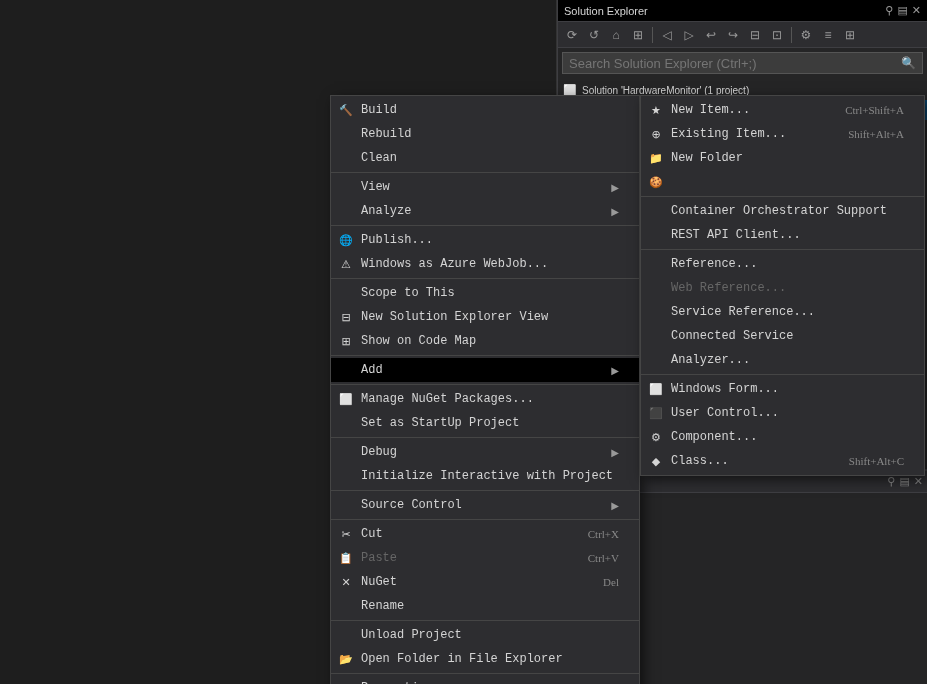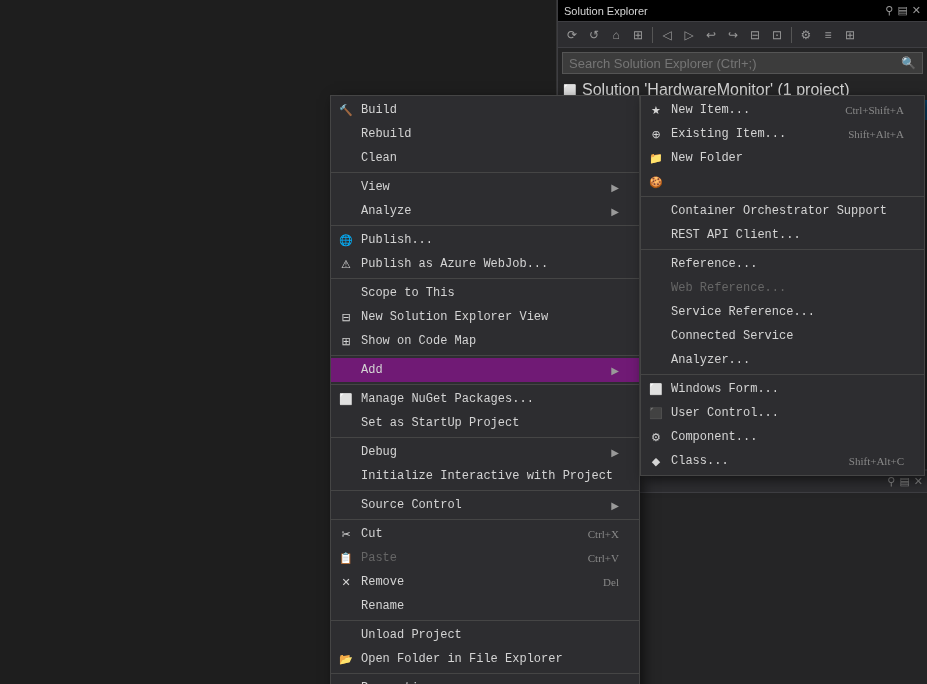--- a/index.html
+++ b/index.html
@@ -103,21 +103,21 @@
       width: 16px;
       height: 16px;
       margin-right: 4px;
       display: inline-flex;
       align-items: center;
       justify-content: center;
       font-size: 10px;
       flex-shrink: 0;
     }
 
-    .se-item-text { font-size: 16px; }
+    .se-item-text { font-size: 10px; }
 
     
     .indent-0 { padding-left: 4px; }
     .indent-1 { padding-left: 20px; }
     .indent-2 { padding-left: 36px; }
     .indent-3 { padding-left: 52px; }
 
     
     .context-menu {
       position: absolute;
@@ -133,21 +133,21 @@
 
     .cm-item {
       display: flex;
       align-items: center;
       padding: 4px 20px 4px 30px;
       height: 24px;
       cursor: pointer;
       position: relative;
       white-space: nowrap;
     }
-    .cm-item.active { background: #701a75; }
+    .cm-item.active { background: #000000; }
     .cm-item.disabled { color: #666; cursor: default; }
 
     .cm-item .cm-icon {
       position: absolute;
       left: 6px;
       width: 18px;
       height: 18px;
       display: flex;
       align-items: center;
       justify-content: center;
@@ -413,21 +413,21 @@
       <span class="cm-label">Analyze</span>
       <span class="cm-arrow">▶</span>
     </div>
     <div class="cm-separator"></div>
     <div class="cm-item">
       <span class="cm-icon">🌐</span>
       <span class="cm-label">Publish...</span>
     </div>
     <div class="cm-item">
       <span class="cm-icon">⚠</span>
-      <span class="cm-label">Publish as Azure WebJob...</span>
+      <span class="cm-label">Windows as Azure WebJob...</span>
     </div>
     <div class="cm-separator"></div>
     <div class="cm-item">
       <span class="cm-label">Scope to This</span>
     </div>
     <div class="cm-item">
       <span class="cm-icon">⊟</span>
       <span class="cm-label">New Solution Explorer View</span>
     </div>
     <div class="cm-item">
@@ -466,21 +466,21 @@
       <span class="cm-label">Cut</span>
       <span class="cm-shortcut">Ctrl+X</span>
     </div>
     <div class="cm-item disabled">
       <span class="cm-icon">📋</span>
       <span class="cm-label">Paste</span>
       <span class="cm-shortcut">Ctrl+V</span>
     </div>
     <div class="cm-item">
       <span class="cm-icon">✕</span>
-      <span class="cm-label">Remove</span>
+      <span class="cm-label">NuGet</span>
       <span class="cm-shortcut">Del</span>
     </div>
     <div class="cm-item">
       <span class="cm-label">Rename</span>
     </div>
     <div class="cm-separator"></div>
     <div class="cm-item">
       <span class="cm-label">Unload Project</span>
     </div>
     <div class="cm-item">

